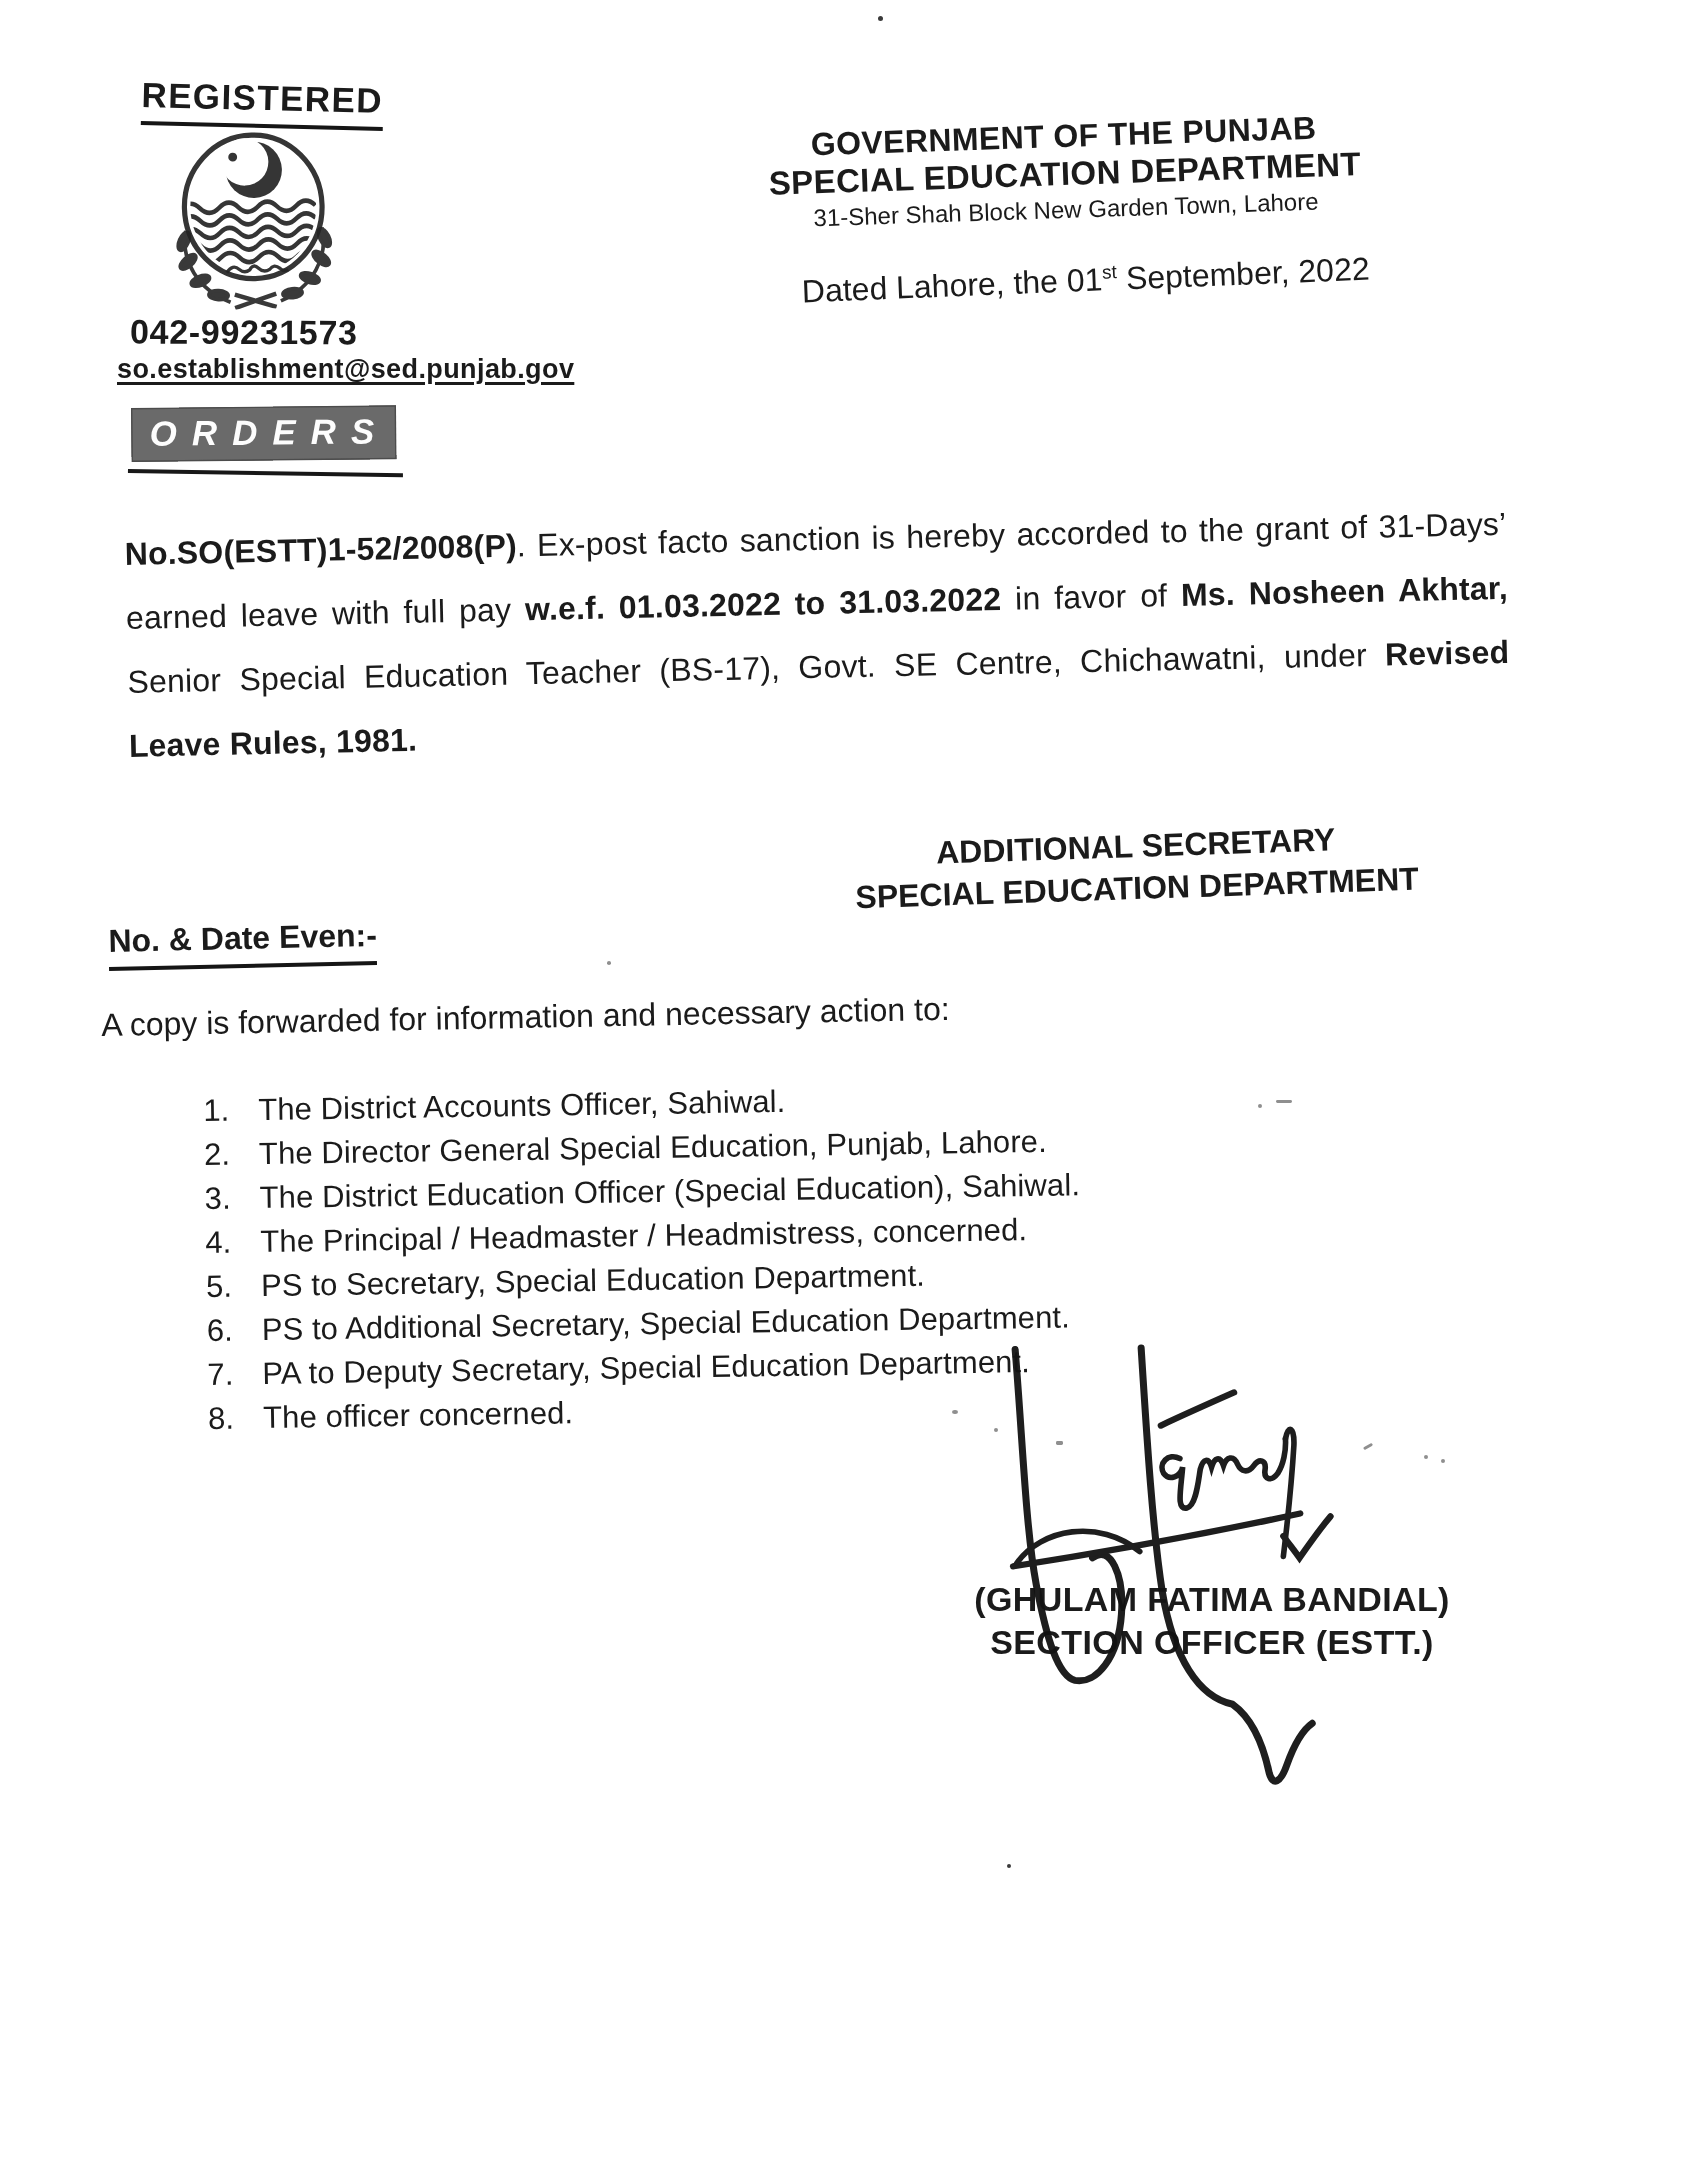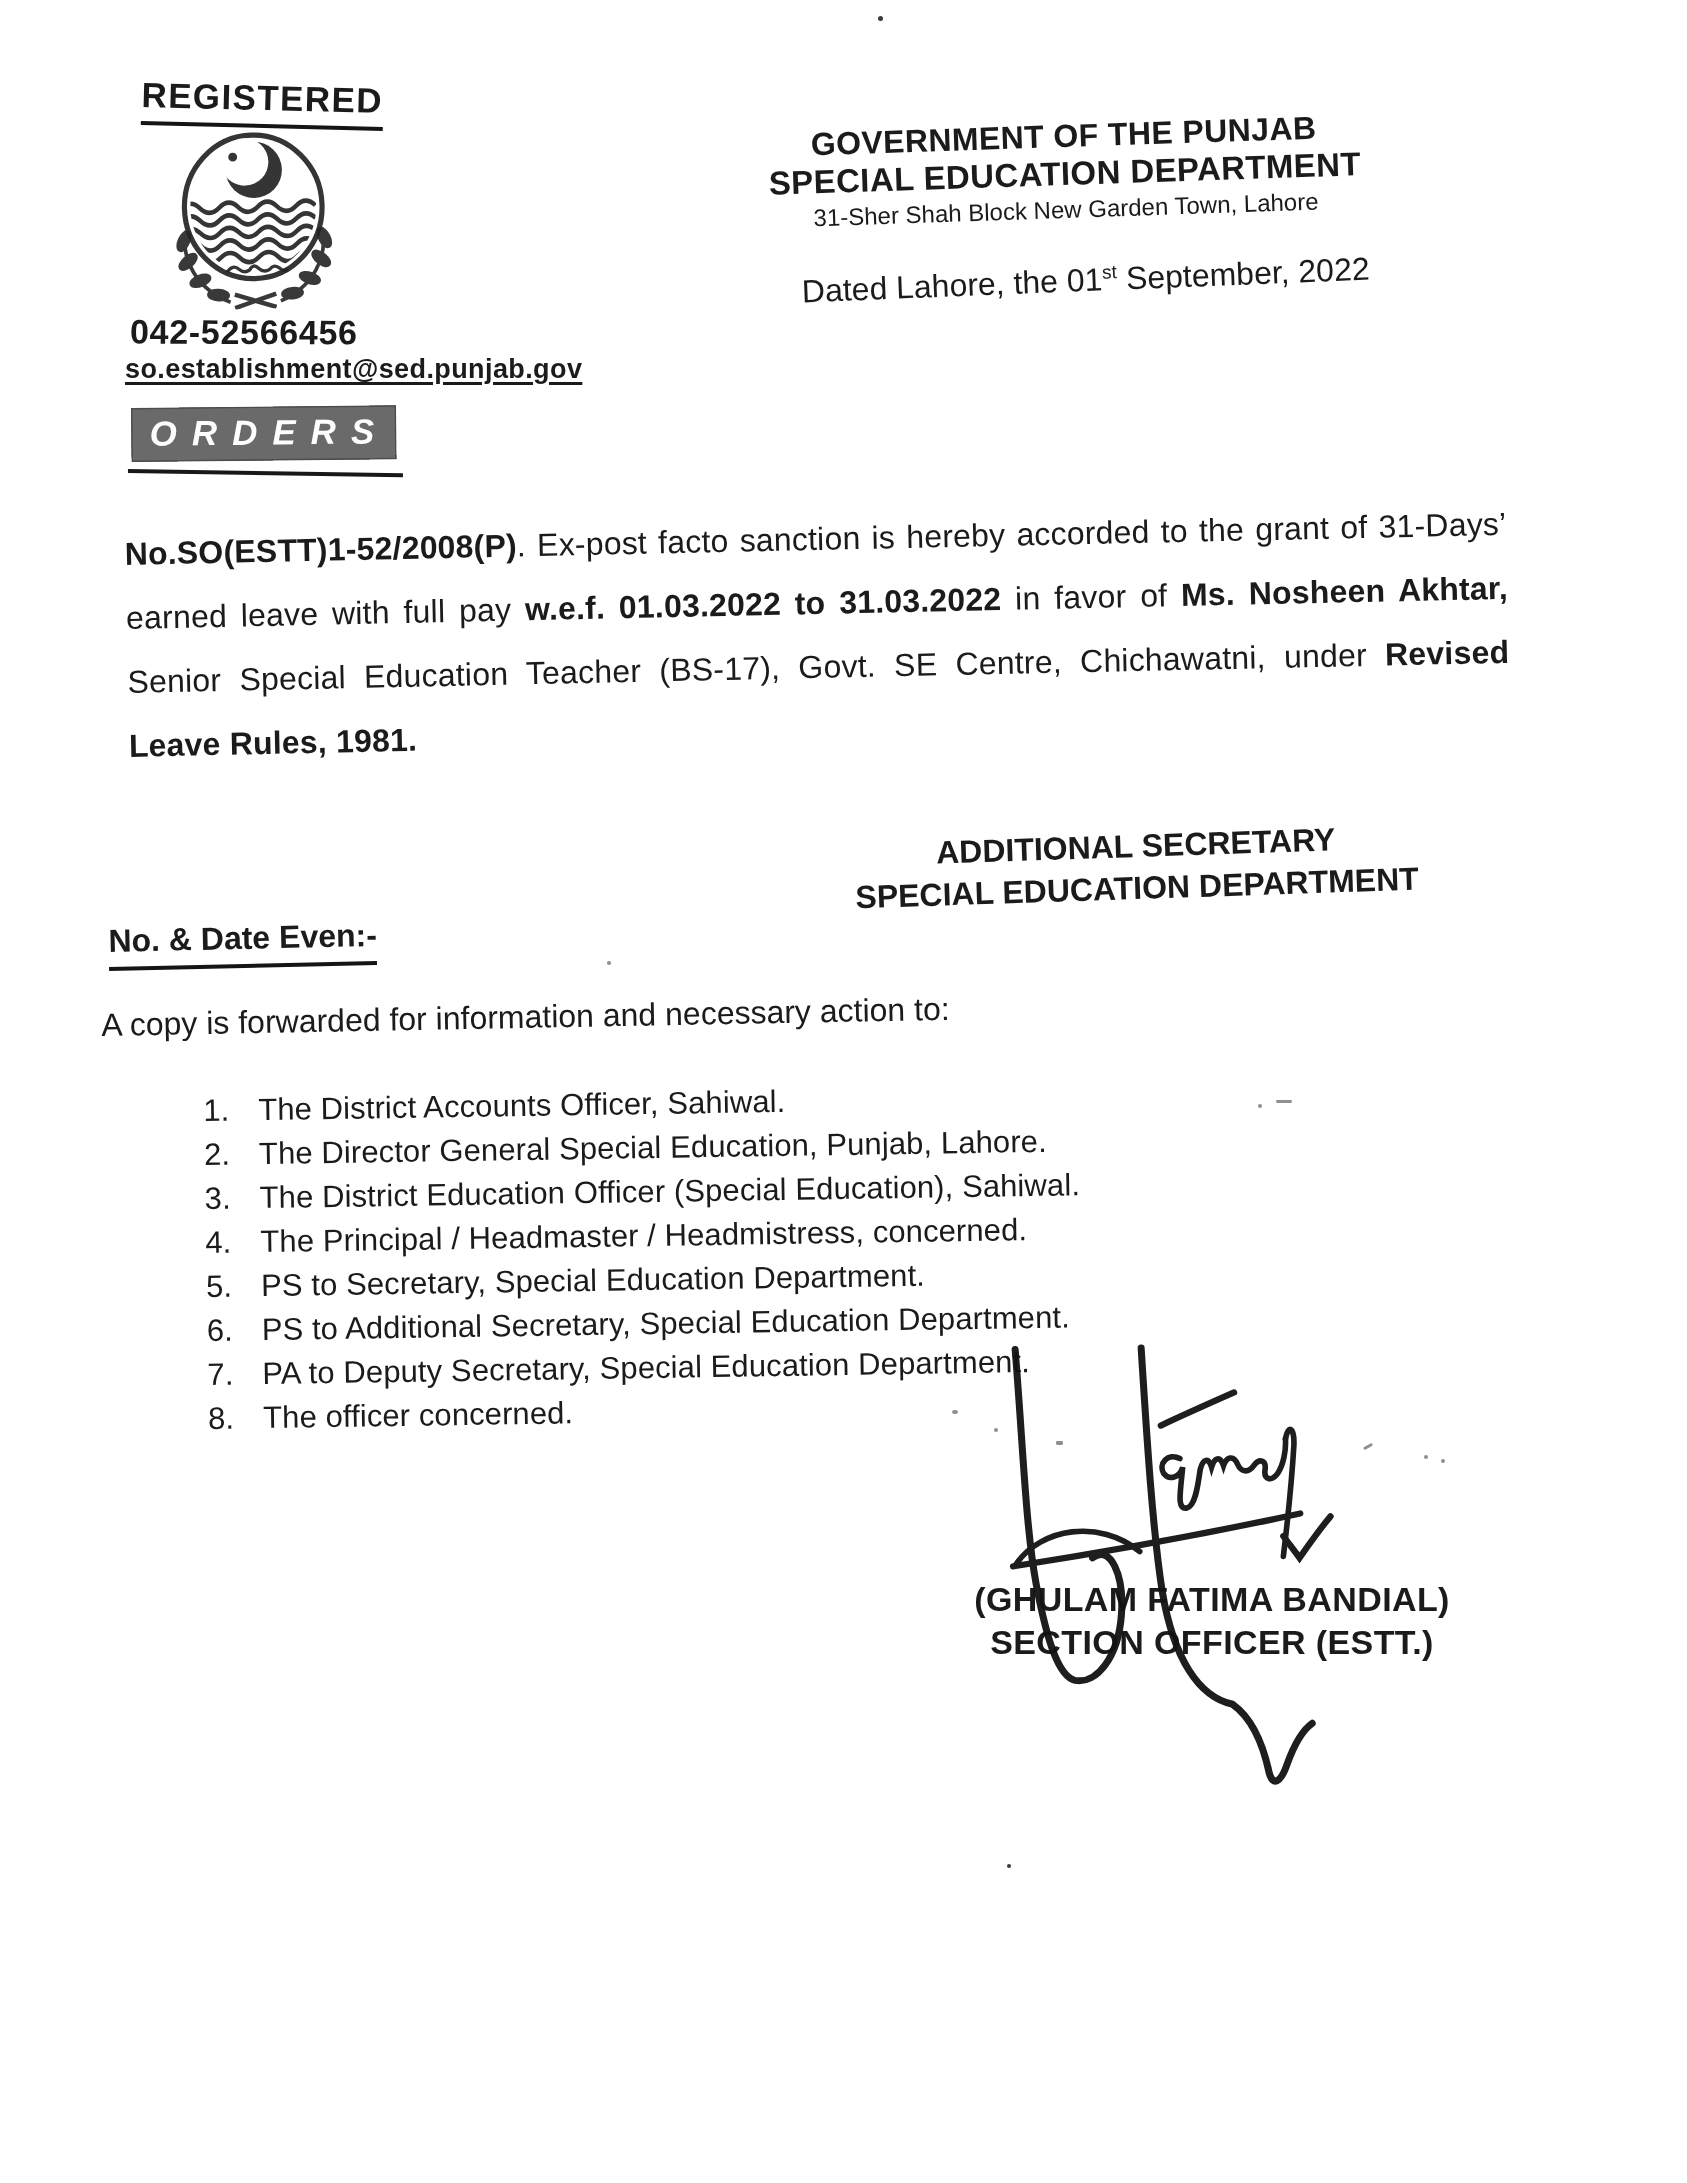--- a/index.html
+++ b/index.html
@@ -11,21 +11,21 @@
 
   
   .registered{
     left:142px;top:75px;font-size:35px;font-weight:700;letter-spacing:1.4px;
     border-bottom:4.2px solid #151515;padding-bottom:5.6px;
     transform:rotate(1.4deg);transform-origin:left top;
   }
   .crest{left:135px;top:124px;width:237px;height:185px;transform:rotate(-1.5deg);}
   .phone{left:130px;top:313px;font-size:34px;font-weight:700;letter-spacing:0.7px;transform:rotate(0.2deg);}
   .email{
-    left:125px;top:354px;font-size:27px;font-weight:700;letter-spacing:0.4px;
+    left:117px;top:354px;font-size:27px;font-weight:700;letter-spacing:0.4px;
     text-decoration:underline;text-decoration-thickness:2.8px;text-underline-offset:4.2px;
   }
 
   
   .gov-header{left:718px;top:118px;width:690px;text-align:center;line-height:1.16;
     transform:rotate(-1.9deg);transform-origin:center top;}
   .gov-header .l1{font-size:32px;font-weight:700;letter-spacing:0.4px;}
   .gov-header .l2{font-size:33px;font-weight:700;letter-spacing:0.4px;}
   .gov-header .l3{font-size:24px;font-weight:400;margin-top:2.8px;}
   .date-line{left:747px;top:262px;width:676px;text-align:center;font-size:32px;
@@ -113,21 +113,21 @@
       <ellipse cx="76" cy="210" rx="13" ry="6" transform="rotate(-20 76 210)"></ellipse>
       <ellipse cx="100" cy="230" rx="13" ry="6" transform="rotate(5 100 230)"></ellipse>
       <ellipse cx="245" cy="156" rx="13" ry="6" transform="rotate(65 245 156)"></ellipse>
       <ellipse cx="240" cy="184" rx="13" ry="6" transform="rotate(40 240 184)"></ellipse>
       <ellipse cx="224" cy="210" rx="13" ry="6" transform="rotate(20 224 210)"></ellipse>
       <ellipse cx="200" cy="230" rx="13" ry="6" transform="rotate(-5 200 230)"></ellipse>
       <path d="M122 248 L 178 230 M 178 248 L 122 230" fill="none" stroke-width="6"></path>
     </g>
   </svg>
 
-  <div class="abs phone">042-52566456</div>
+  <div class="abs phone">042-99231573</div>
   <div class="abs email">so.establishment@sed.punjab.gov</div>
 
   <div class="abs gov-header">
     <div class="l1">GOVERNMENT OF THE PUNJAB</div>
     <div class="l2">SPECIAL EDUCATION DEPARTMENT</div>
     <div class="l3">31-Sher Shah Block New Garden Town, Lahore</div>
   </div>
 
   <div class="abs date-line"><span>Dated Lahore, the 01</span><sup>st</sup><span> September, 2022</span></div>
 

